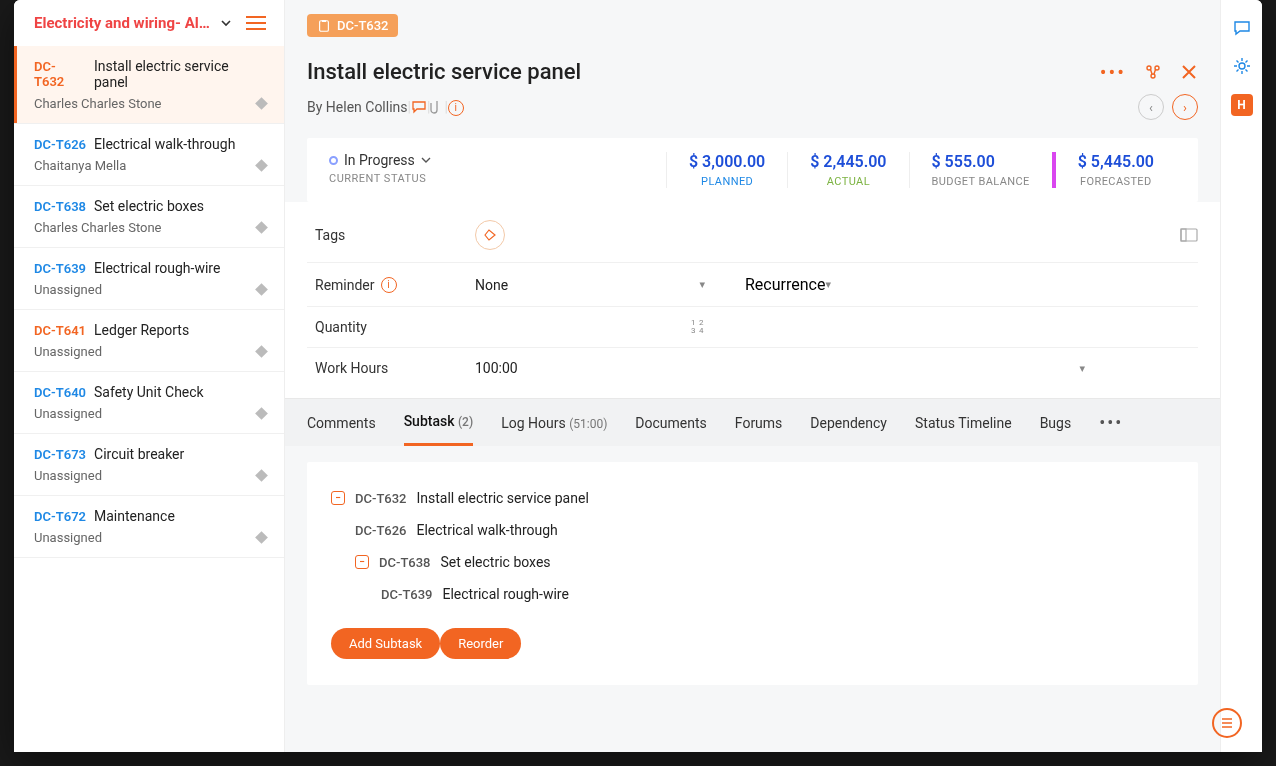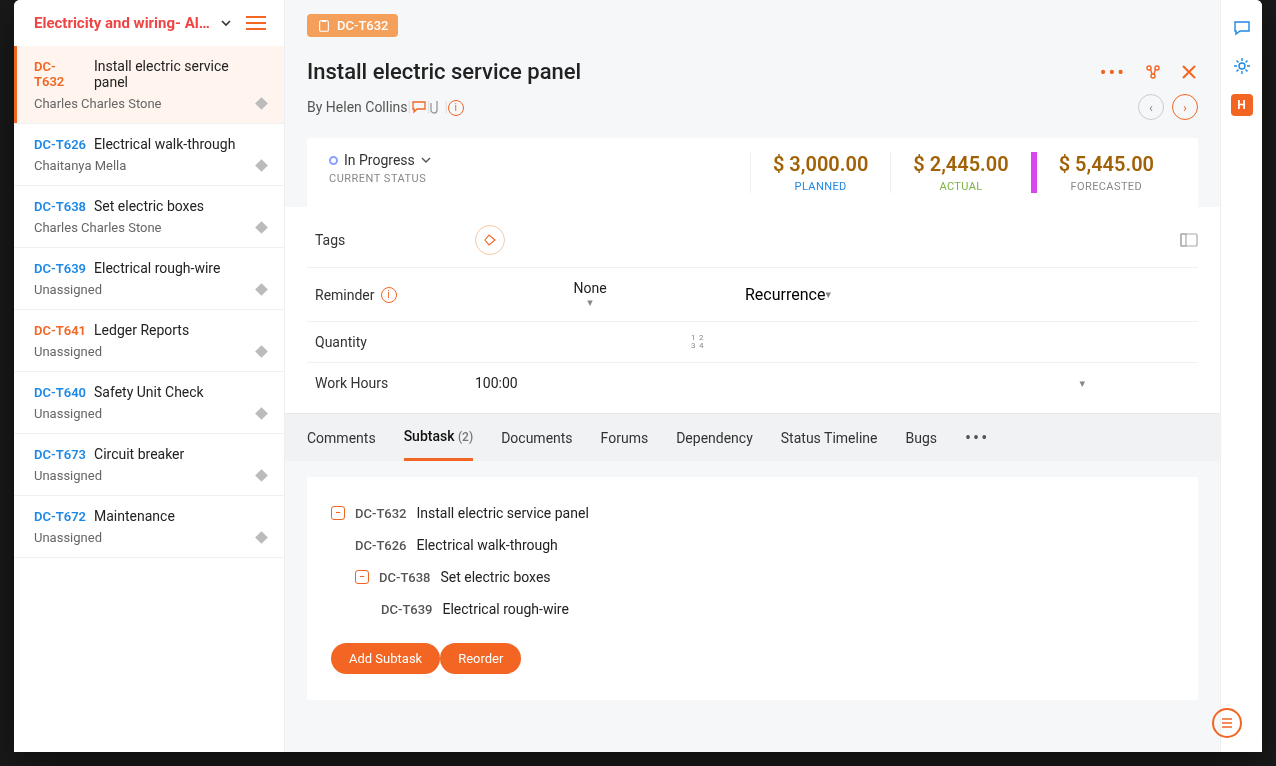--- a/index.html
+++ b/index.html
@@ -44,21 +44,21 @@
   .circ-btn { width:26px; height:26px; border:1px solid #ccc; border-radius:50%; display:flex; align-items:center; justify-content:center; font-size:13px; color:#888; cursor:pointer;}
   .circ-btn.active { border-color:#f26522; color:#f26522;}
   
   .info-bar { background:#fff; margin-top:18px; border-radius:2px; display:flex; align-items:stretch; padding:14px 22px; gap:0;}
   .status-block { flex:1; }
   .status-line { display:flex; align-items:center; gap:6px; font-size:14px; color:#333;}
   .status-dot { width:9px; height:9px; border-radius:50%; border:2px solid #8aa0ff; background:#fff;}
   .status-sub { font-size:11px; letter-spacing:.5px; color:#888; margin-top:4px;}
   .money { padding:0 22px; border-left:1px solid #eee; min-width:120px;}
   .money:first-of-type{ border-left:none;}
-  .money .amt { font-size:20px; font-weight:600; color:#a16207;}
+  .money .amt { font-size:16px; font-weight:600; color:#1d4ed8;}
   .money .lbl { font-size:11px; letter-spacing:.4px; margin-top:4px;text-align:center;}
   .lbl.blue{color:#1e88e5;} .lbl.green{color:#7cb342;} .lbl.grey{color:#888;}
   
   .fields { background:#fff; padding: 6px 22px 10px 22px; }
   .field-row { display:flex; align-items:center; padding:12px 0; border-top:1px solid #f0f0f0;}
   .field-row:first-child{border-top:none;}
   .field-label { width:160px; font-size:14px; color:#333; display:flex; align-items:center; gap:6px;margin-left:8px;}
   .field-val { flex:1; font-size:14px; color:#222; display:flex; align-items:center; justify-content:space-between;}
   .chev-sm{ color:#888; font-size:11px;}
   .field-right { width:380px; display:flex; align-items:center; padding-left:40px;}
@@ -257,21 +257,25 @@
           <div class="status-sub">CURRENT STATUS</div>
         </div>
         <div class="money">
           <div class="amt">$ 3,000.00</div>
           <div class="lbl blue">PLANNED</div>
         </div>
         <div class="money">
           <div class="amt">$ 2,445.00</div>
           <div class="lbl green">ACTUAL</div>
         </div>
-        <div class="money" style="border-left:6px solid #d946ef;">
+        <div class="money">
+          <div class="amt">$ 555.00</div>
+          <div class="lbl grey">BUDGET BALANCE</div>
+        </div>
+        <div class="money" style="border-left:4px solid #d946ef;">
           <div class="amt">$ 5,445.00</div>
           <div class="lbl grey">FORECASTED</div>
         </div>
       </div>
     </div>
 
     <div class="fields">
       <div class="field-row">
         <div class="field-label">Tags</div>
         <div class="field-val">
@@ -286,21 +290,21 @@
                 <rect x="1" y="1" width="5" height="12" fill="none" stroke="currentColor" stroke-width="1.2"></rect>
               </svg>
             </span>
         </div>
       </div>
       <div class="field-row">
         <div class="field-label">
             <span>Reminder</span>
             <span class="info-dot">i</span>
           </div>
-        <div class="field-val" style="max-width:230px;flex-direction:column;">
+        <div class="field-val" style="max-width:230px;">
             <span>None</span>
             <span class="chev-sm">▾</span>
           </div>
         <div class="field-right">
             <span>Recurrence</span>
             <span class="chev-sm">▾</span>
           </div>
       </div>
       <div class="field-row">
         <div class="field-label">Quantity</div>
@@ -321,20 +325,21 @@
           </div>
         <div class="field-right" style="justify-content:flex-end;">
             <span class="chev-sm">▾</span>
           </div>
       </div>
     </div>
 
     <nav class="tabs">
       <span class="tab">Comments</span>
       <span class="tab active"><span>Subtask</span> <span class="count">(2)</span></span>
+      <span class="tab"><span>Log Hours</span> <span class="count">(51:00)</span></span>
       <span class="tab">Documents</span>
       <span class="tab">Forums</span>
       <span class="tab">Dependency</span>
       <span class="tab">Status Timeline</span>
       <span class="tab">Bugs</span>
       <span class="tab-more">•••</span>
     </nav>
 
     <section class="panel">
       <div id="subtask-tree">

